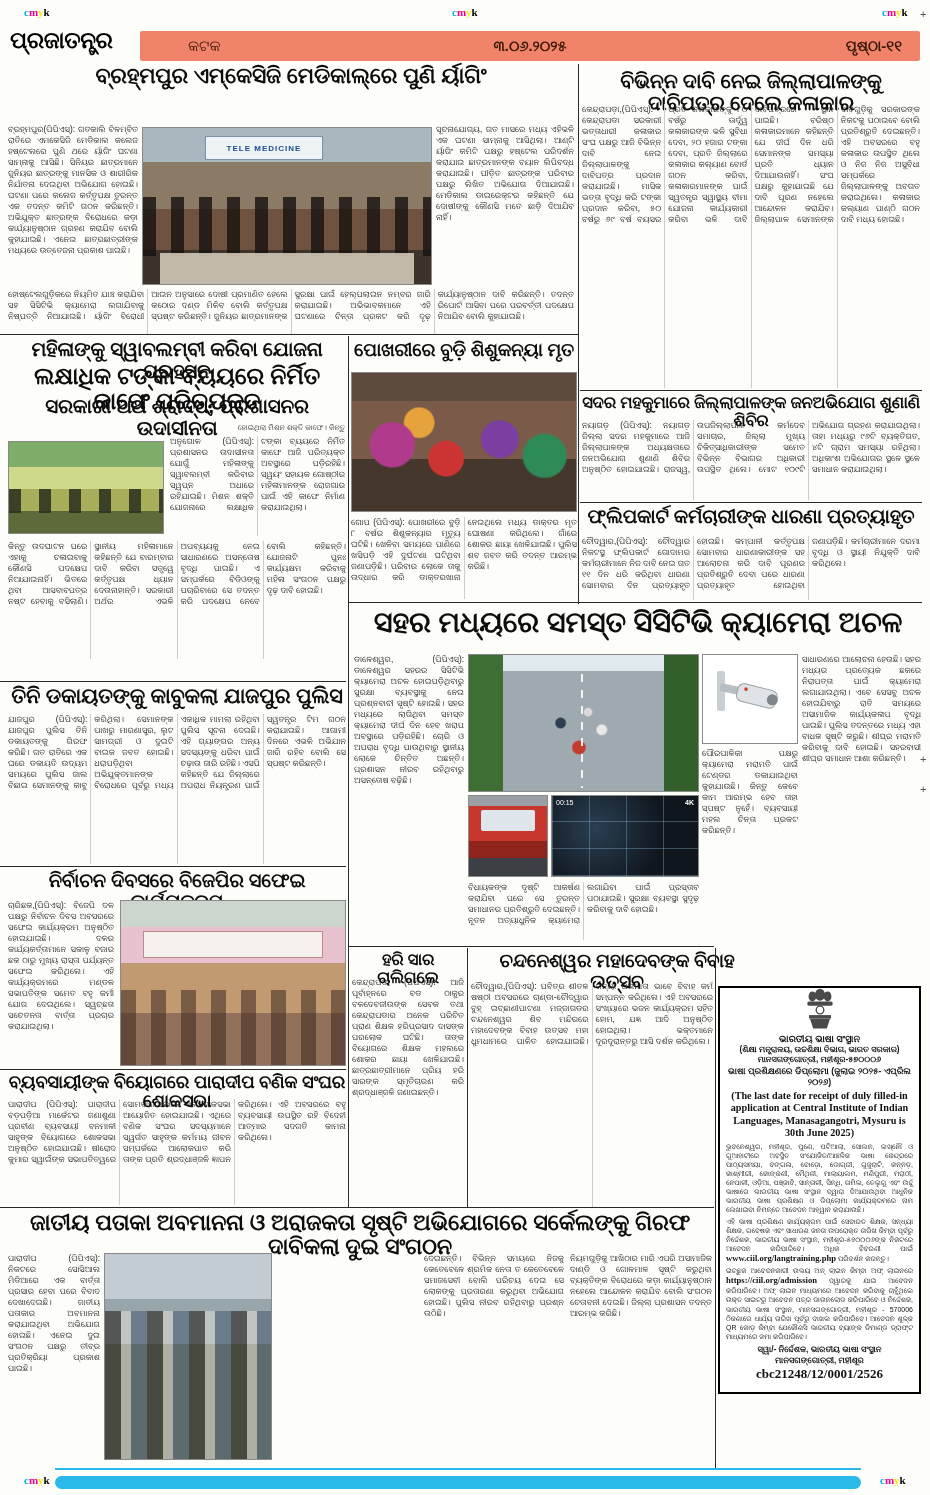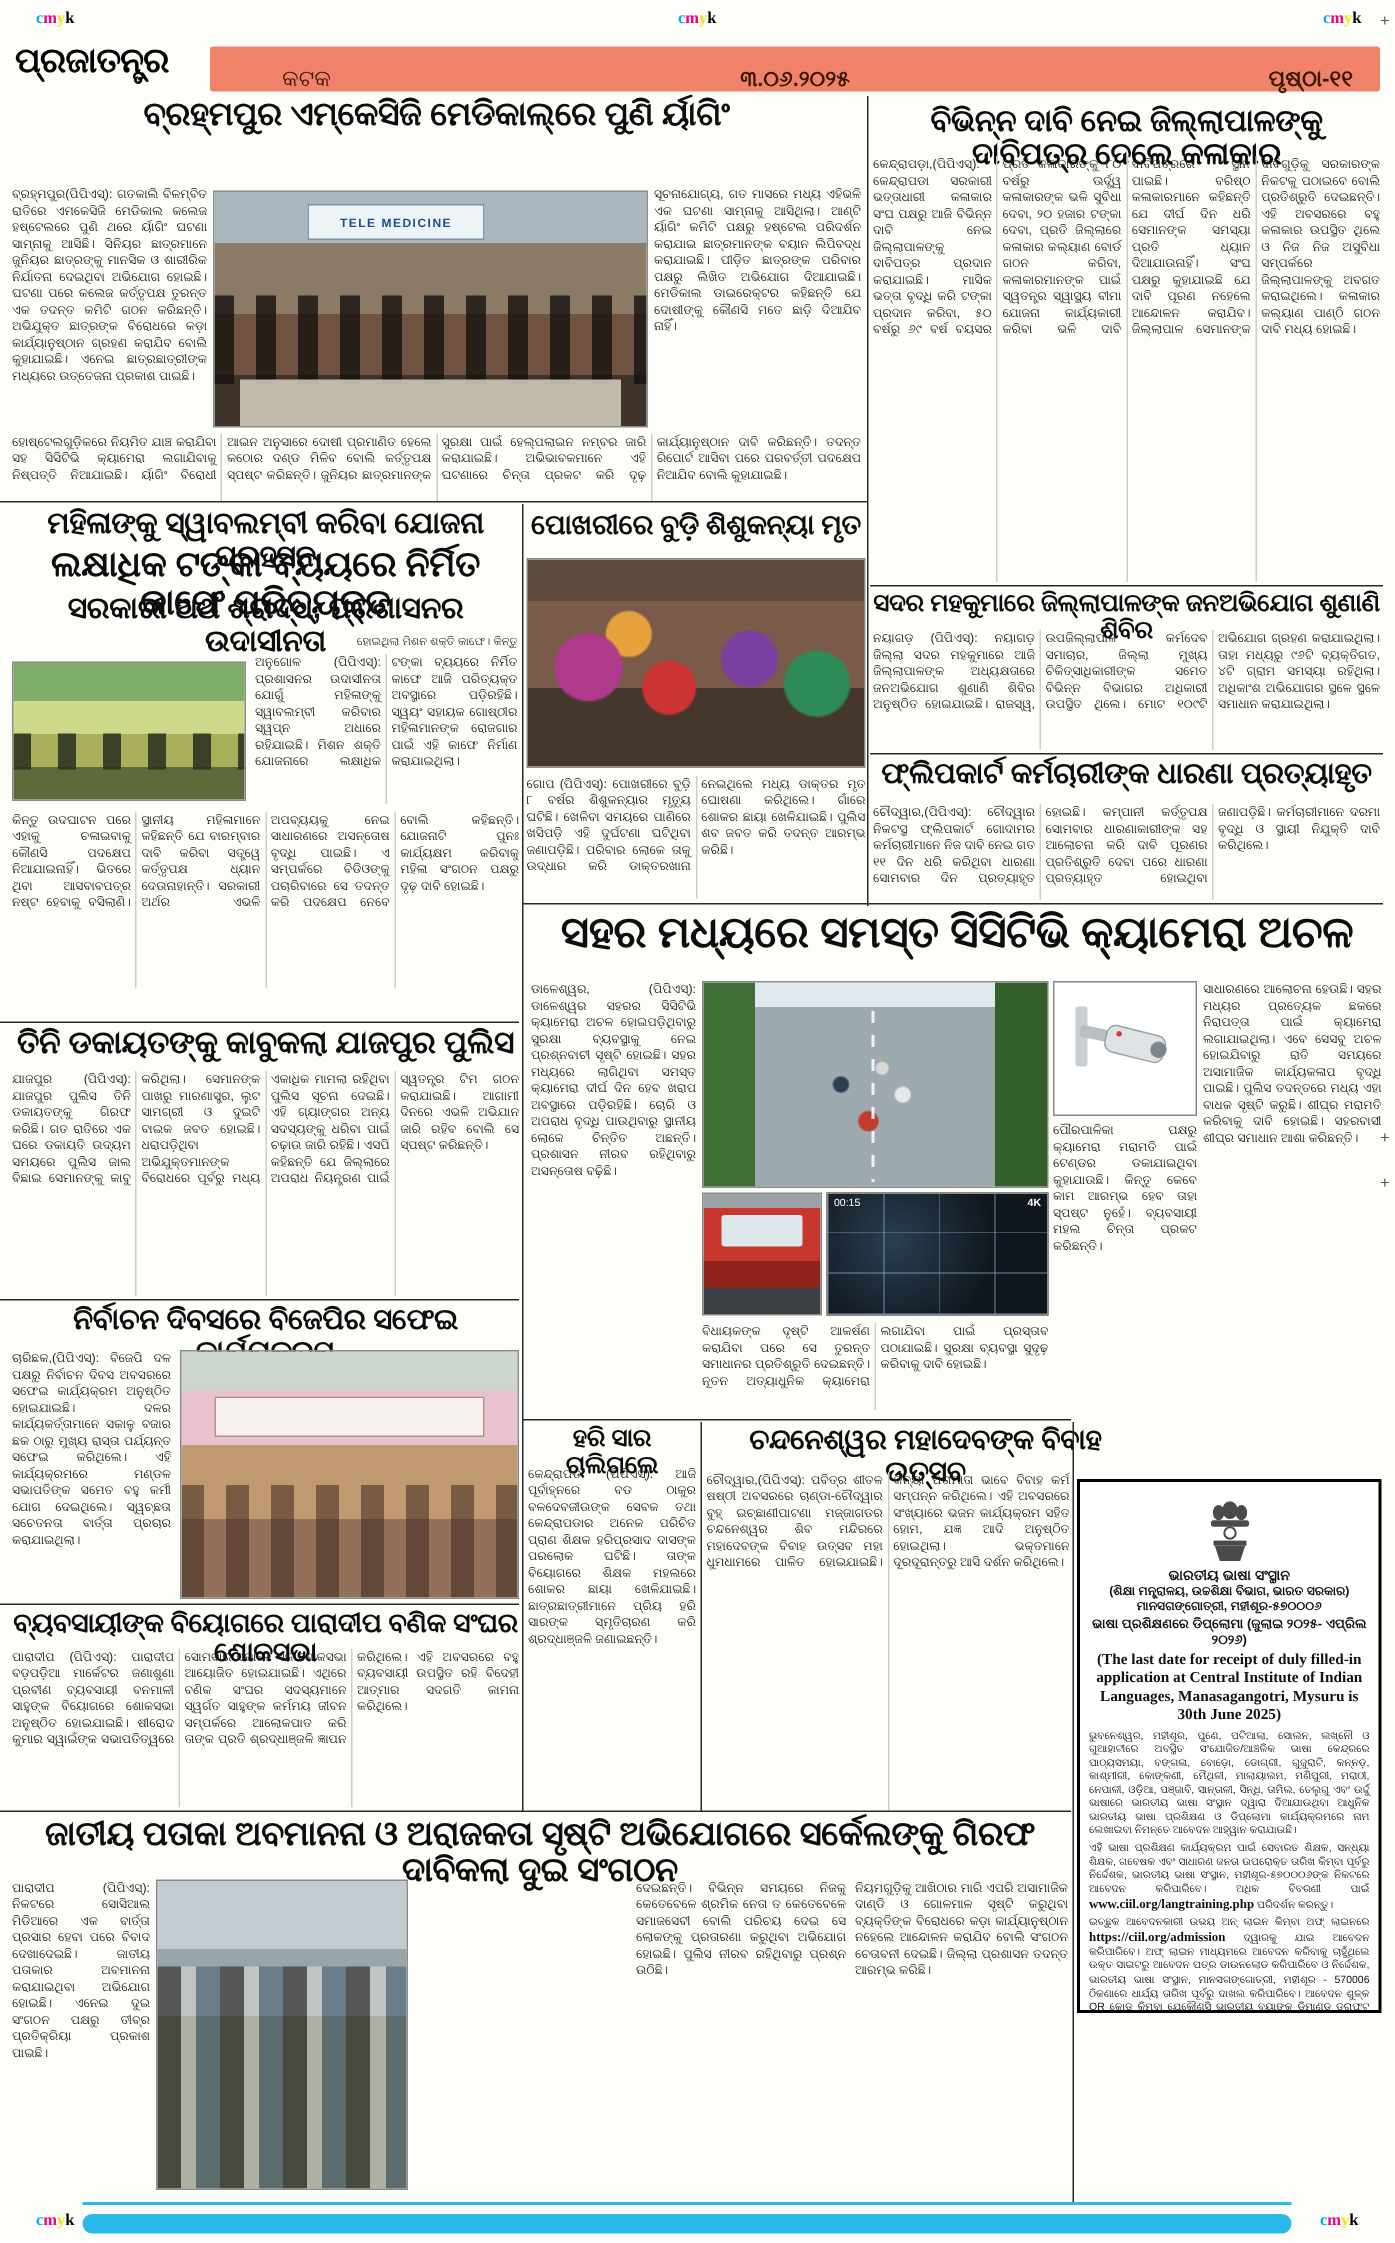--- a/index.html
+++ b/index.html
@@ -7,21 +7,21 @@
   #page{position:relative;width:930px;height:1495px;background:#fdfdfa;overflow:hidden;
         font-family:"Liberation Sans",sans-serif;color:#111}
   .ab{position:absolute}
   
   .cmyk{font-family:"Liberation Serif",serif;font-weight:bold;font-size:11px;letter-spacing:0}
   .cmyk .c{color:#00aeef}.cmyk .m{color:#ec008c}.cmyk .y{color:#f5e400}.cmyk .k{color:#000}
   .plus{color:#555;font-size:11px}
   
   #masthead{left:10px;top:27px;width:130px;font-size:23px;font-weight:bold;color:#000;letter-spacing:-.5px}
   #mastbar{left:140px;top:31px;width:780px;height:30px;background:#f2836b;border-radius:2px;
-           display:flex;align-items:flex-end;color:#3a1a06}
+           display:flex;align-items:center;color:#3a1a06}
   #mastbar .edition{margin-left:48px;font-size:15px}
   #mastbar .date{position:absolute;left:0;right:0;text-align:center;font-size:14.5px;font-weight:600}
   #mastbar .pageno{margin-left:auto;margin-right:18px;font-size:15px;font-weight:bold;position:relative}
   
   .hl{font-weight:bold;color:#0d0d0d;text-align:center;line-height:1.08;letter-spacing:-.3px}
   
   .bt{font-size:8.3px;line-height:1.33;text-align:justify;color:#1c1c1c;overflow:hidden;
       column-gap:7px;column-rule:1px solid #cdcdcd}
   .c1{column-count:1}.c2{column-count:2}.c3{column-count:3}.c4{column-count:4}
   
@@ -115,22 +115,22 @@
   #aN-h{left:8px;top:1211px;width:704px;font-size:22.5px}
   #aN-col1{left:8px;top:1253px;width:92px;height:208px}
   #aN-photo{left:104px;top:1253px;width:168px;height:207px;
     background:linear-gradient(180deg,#c2ccd2 0 22%,#98a5ab 22% 44%,#76806f 44% 100%)}
   #aN-photo .people{position:absolute;left:0;bottom:0;width:100%;height:72%;
     background:repeating-linear-gradient(90deg,rgba(40,35,30,.6) 0 16px,rgba(240,235,225,.45) 16px 26px,rgba(70,90,110,.55) 26px 42px)}
   #aN-col2{left:278px;top:1253px;width:140px;height:208px}
   #aN-col3{left:424px;top:1253px;width:140px;height:208px}
   #aN-col4{left:570px;top:1253px;width:142px;height:208px}
   
-  #ad-box{left:718px;top:986px;width:203px;height:356px;border:2px solid #000;background:#fff;
-    padding:12px 6px;text-align:center;overflow:hidden}
+  #ad-box{left:718px;top:986px;width:203px;height:408px;border:2px solid #000;background:#fff;
+    padding:0 6px;text-align:center;overflow:hidden}
   #ad-box .emblem{display:block;margin:0 auto 1px auto}
   .ad-org1{font-size:9.5px;font-weight:bold}
   .ad-org2{font-size:8.2px;font-weight:bold}
   .ad-org3{font-size:8.2px;font-weight:bold}
   .ad-title{font-size:8.8px;font-weight:bold;margin-top:1px}
   .ad-en{font-family:"Liberation Serif",serif;font-size:10.2px;font-weight:bold;line-height:1.22;margin:2px 0}
   .ad-p{font-size:7px;line-height:1.3;text-align:justify;margin-top:2px}
   .ad-url{font-family:"Liberation Serif",serif;font-weight:bold;font-size:8.6px}
   .ad-sign1{font-size:8.3px;font-weight:bold;margin-top:3px}
   .ad-sign2{font-size:8.3px;font-weight:bold}

